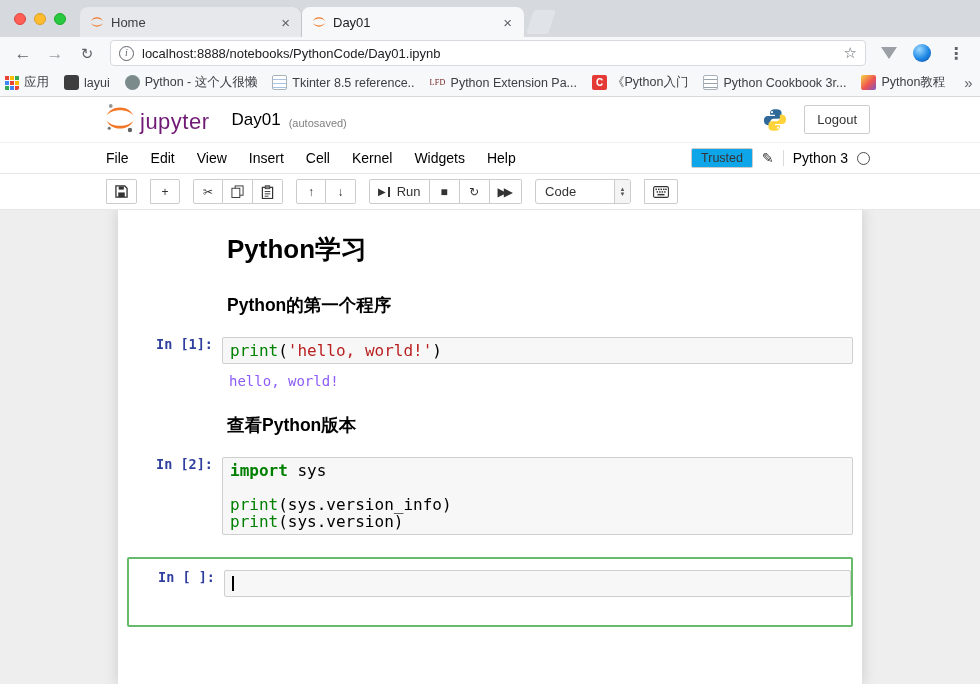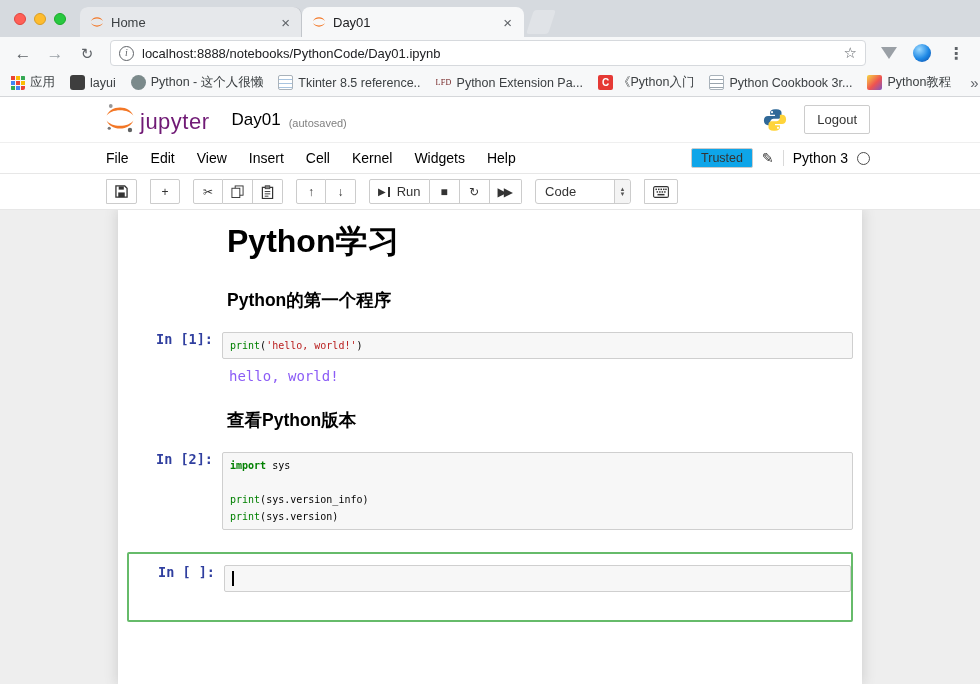--- a/index.html
+++ b/index.html
@@ -30,21 +30,21 @@
   .omnibox{flex:1;height:26px;background:#fff;border:1px solid #D6D9DD;border-radius:4px;display:flex;align-items:center;padding:0 8px;gap:8px;margin:0 4px}
   .info-circle{width:15px;height:15px;border:1.5px solid #5F6368;border-radius:50%;display:flex;align-items:center;justify-content:center;flex:0 0 auto}
   .info-circle i{font-family:"Liberation Serif",serif;font-style:italic;font-size:10px;color:#5F6368;line-height:1}
   .url{flex:1;font-size:13px;color:#202124;white-space:nowrap;overflow:hidden}
   .star{font-size:15px;color:#5F6368}
   .ext-tri{width:0;height:0;border-left:8px solid transparent;border-right:8px solid transparent;border-top:12px solid #9AA0A6;margin:0 5px}
   .ext-globe{width:18px;height:18px;border-radius:50%;background:radial-gradient(circle at 35% 30%,#9BD9FF,#1E88E5 55%,#0D47A1);margin:0 5px}
   .menu-dots{font-size:16px;color:#5F6368;padding:0 6px;font-weight:bold}
 
   
-  .bookmarks{flex:0 0 28px;background:#F7F8F9;border-bottom:1px solid #D5D7DA;display:flex;align-items:center;padding:0 10px;gap:15px;font-size:12.5px;color:#3C4043;white-space:nowrap;overflow:hidden}
+  .bookmarks{flex:0 0 28px;background:#F7F8F9;border-bottom:1px solid #D5D7DA;display:flex;align-items:center;padding:0 4px;gap:15px;font-size:12.5px;color:#3C4043;white-space:nowrap;overflow:hidden}
   .bm{display:flex;align-items:center;gap:5px;flex:0 0 auto}
   .bm-ic{width:15px;height:15px;flex:0 0 auto;display:flex;align-items:center;justify-content:center;border-radius:2px;overflow:hidden}
   .ic-layui{background:#3E3E3E;border-radius:3px}
   .ic-globe{background:#7B8A8B;border-radius:50%}
   .ic-page{background:repeating-linear-gradient(180deg,#fff 0 3px,#A8C4E0 3px 4px);border:1px solid #A9B2BA}
   .ic-lfd{width:auto;color:#6D1A1A;font-weight:normal;font-size:8px;font-family:"Liberation Serif",serif;letter-spacing:.3px}
   .ic-redc{background:#E53935;color:#fff;font-weight:bold;font-size:10px}
   .ic-book{background:repeating-linear-gradient(180deg,#fff 0 3px,#9AA4AD 3px 4px);border:1px solid #A9B2BA}
   .ic-feather{background:linear-gradient(135deg,#F6D743 0%,#EF5350 55%,#7E57C2 100%)}
   .bm-overflow{margin-left:auto;color:#5F6368;font-size:15px;padding:0 4px}
@@ -85,25 +85,25 @@
   .stepper{margin-left:auto;width:16px;height:23px;border-left:1px solid #CCC;background:#F4F4F4;display:flex;flex-direction:column;align-items:center;justify-content:center;color:#555;border-radius:0 2px 2px 0}
   .stepper span{font-size:6px;line-height:5px}
 
   
   .nbarea{flex:1;background:#EEE;display:flex;justify-content:center;overflow:hidden}
   .page{width:744px;background:#fff;box-shadow:0 0 12px 1px rgba(87,87,87,.2);padding:0 9px;overflow:hidden}
   .cell{display:flex;padding:5px 0}
   .prompt{flex:0 0 95px;width:95px;text-align:right;padding:5px 9px 0 0;font-family:"DejaVu Sans Mono","Liberation Mono",monospace;font-size:13.5px;font-weight:bold;color:#303F9F;line-height:17px;white-space:nowrap}
   .innerarea{flex:1;min-width:0}
   .mdcell .innerarea{padding-left:5px}
-  .mdcell h1{font-size:32px;line-height:1.15;margin:8px 0 6px;color:#000}
+  .mdcell h1{font-size:26px;line-height:1.15;margin:20px 0 6px;color:#000}
   .mdcell h2{font-size:22px;line-height:1.15;margin:12px 0 6px;color:#000}
   .mdcell h3{font-size:17.5px;line-height:1.15;margin:14px 0 6px;color:#000}
   .input_area{border:1px solid #CFCFCF;border-radius:2px;background:#F7F7F7;padding:4px 7px;margin-top:6px}
-  .cm-line{font-family:"DejaVu Sans Mono","Liberation Mono",monospace;font-size:10px;line-height:17px;color:#000;white-space:pre;min-height:17px}
+  .cm-line{font-family:"DejaVu Sans Mono","Liberation Mono",monospace;font-size:16px;line-height:17px;color:#000;white-space:pre;min-height:17px}
   .tok-keyword{color:#008000;font-weight:bold}
   .tok-builtin{color:#008000}
   .tok-string{color:#BA2121}
   .outputrow{padding:4px 0 6px}
   .output pre{font-family:"DejaVu Sans Mono","Liberation Mono",monospace;font-size:14px;line-height:17px;color:#8b5cf6;white-space:pre-wrap;word-break:break-all;padding:0 6px 0 7px}
   .cell.editmode{border:2px solid #66BB6A;border-radius:2px;margin-top:2px;padding:5px 0;min-height:70px}
   .cell.editmode .input_area{background:#F7F7F7;position:relative;min-height:27px}
   .cursor{position:absolute;left:7px;top:5px;width:1.5px;height:15px;background:#000}
 </style>
 </head>

